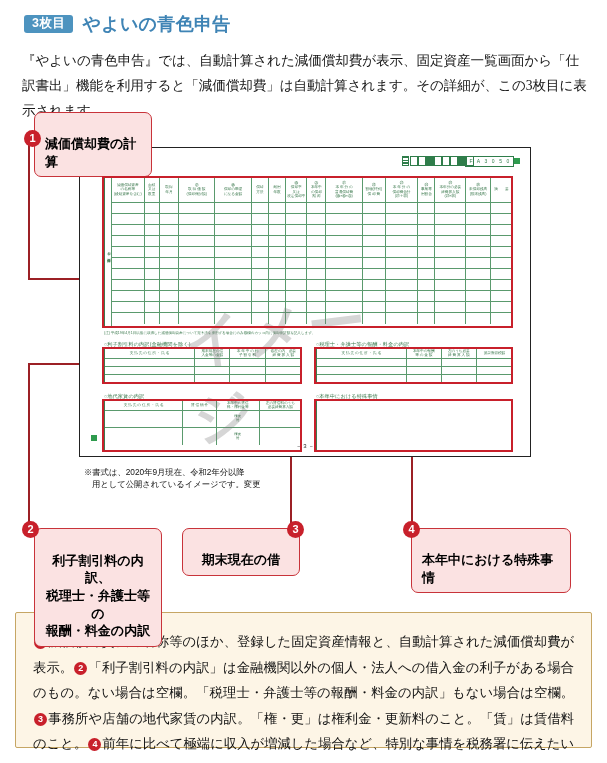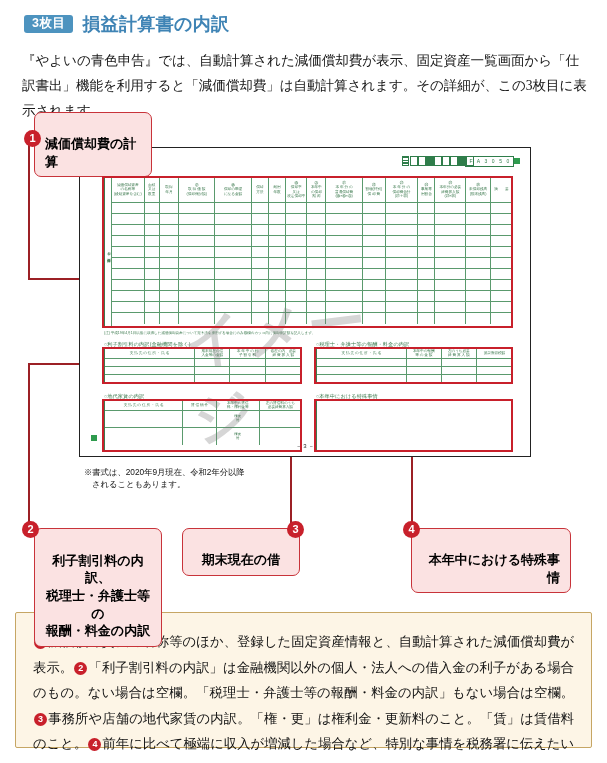--- a/index.html
+++ b/index.html
@@ -297,21 +297,21 @@
     vertical-align: 1px;
     margin: 0 1px;
     font-family: "Liberation Sans", sans-serif;
   }
 </style>
 </head>
 <body>
 
 <div class="header-row">
   <span class="sheet-badge">3枚目</span>
-  <span class="page-title">損益計算書の内訳</span>
+  <span class="page-title">やよいの青色申告</span>
 </div>
 
 <div class="intro">『やよいの青色申告』では、自動計算された減価償却費が表示、固定資産一覧画面から「仕訳書出」機能を利用すると「減価償却費」は自動計算されます。その詳細が、この3枚目に表示されます。</div>
 
 <div class="lead v" style="left:28px; top:140px; height:139px;"></div>
 <div class="lead h" style="left:28px; top:278px; width:62px;"></div>
 
 <div class="lead v" style="left:28px; top:363px; height:163px;"></div>
 <div class="lead h" style="left:28px; top:363px; width:62px;"></div>
 
@@ -705,40 +705,40 @@
 </div>
 
 <div class="hl" style="left:102px; top:176px; width:411px; height:152px;"></div>
 <div class="hl" style="left:102px; top:347px; width:200px; height:37px;"></div>
 <div class="hl" style="left:314px; top:347px; width:199px; height:37px;"></div>
 <div class="hl" style="left:102px; top:399px; width:200px; height:53px;"></div>
 <div class="hl" style="left:314px; top:399px; width:199px; height:53px;"></div>
 
 <div class="note">
   <span>※書式は、2020年9月現在、令和2年分以降</span><br>
-  <span class="note-indent">されることもあります。</span>
+  <span class="note-indent">用として公開されているイメージです。変更</span>
 </div>
 
 <div class="callout" style="left:34px; top:528px; width:128px; text-align:center; line-height:1.36;">
   <span>利子割引料の内訳、
 税理士・弁護士等の
 報酬・料金の内訳</span>
 </div>
 <div class="marker" style="left:22px; top:521px;">
   <span>2</span>
 </div>
 
 <div class="callout" style="left:182px; top:528px; width:118px; text-align:center;">
   <span>期末現在の借</span>
 </div>
 <div class="marker" style="left:287px; top:521px;">
   <span>3</span>
 </div>
 
-<div class="callout" style="left:411px; top:528px; width:160px; text-align:right;">
+<div class="callout" style="left:411px; top:528px; width:160px; text-align:left;">
   <span>本年中における特殊事情</span>
 </div>
 <div class="marker" style="left:403px; top:521px;">
   <span>4</span>
 </div>
 
 <div class="explain">
   <div class="explain-inner" id="explain-body"><span class="inum">1</span><span>減価償却資産の名称等のほか、登録した固定資産情報と、自動計算された減価償却費が表示。</span><span class="inum">2</span><span>「利子割引料の内訳」は金融機関以外の個人・法人への借入金の利子がある場合のもの。ない場合は空欄。「税理士・弁護士等の報酬・料金の内訳」もない場合は空欄。</span><span class="inum">3</span><span>事務所や店舗の地代家賃の内訳。「権・更」は権利金・更新料のこと。「賃」は賃借料のこと。</span><span class="inum">4</span><span>前年に比べて極端に収入が増減した場合など、特別な事情を税務署に伝えたいことがあれば記入する欄。</span></div>
 </div>
 

